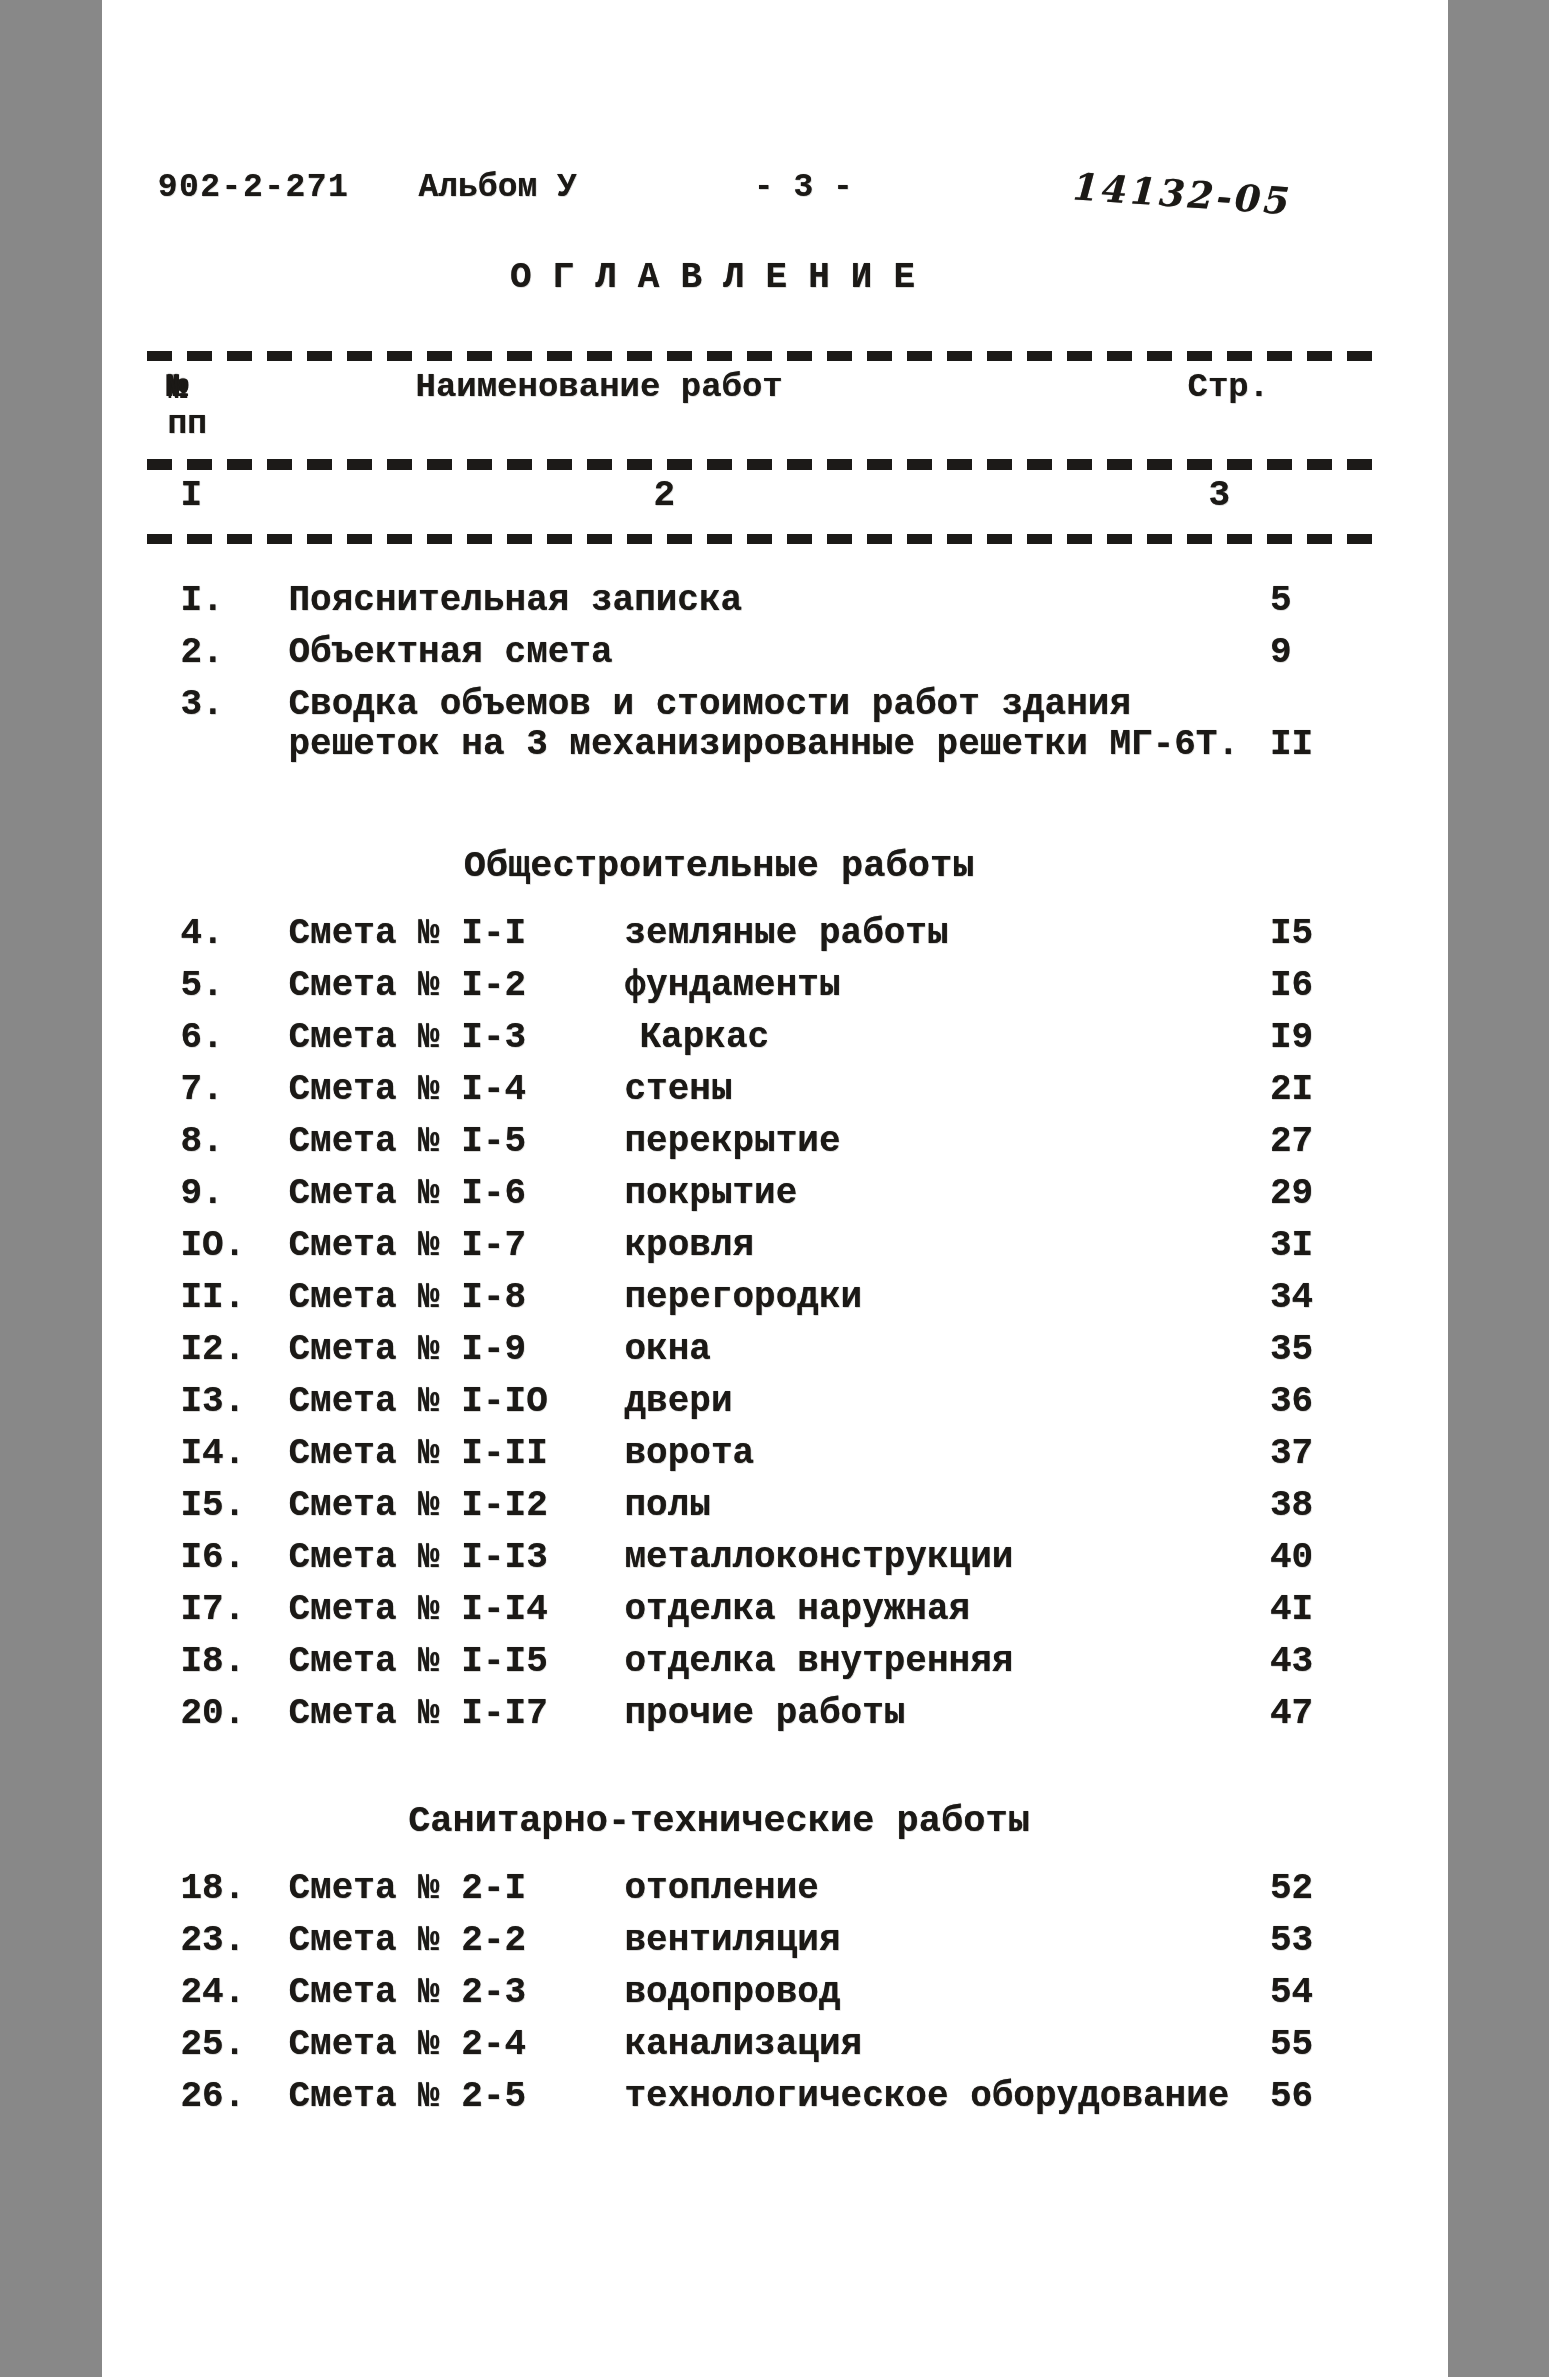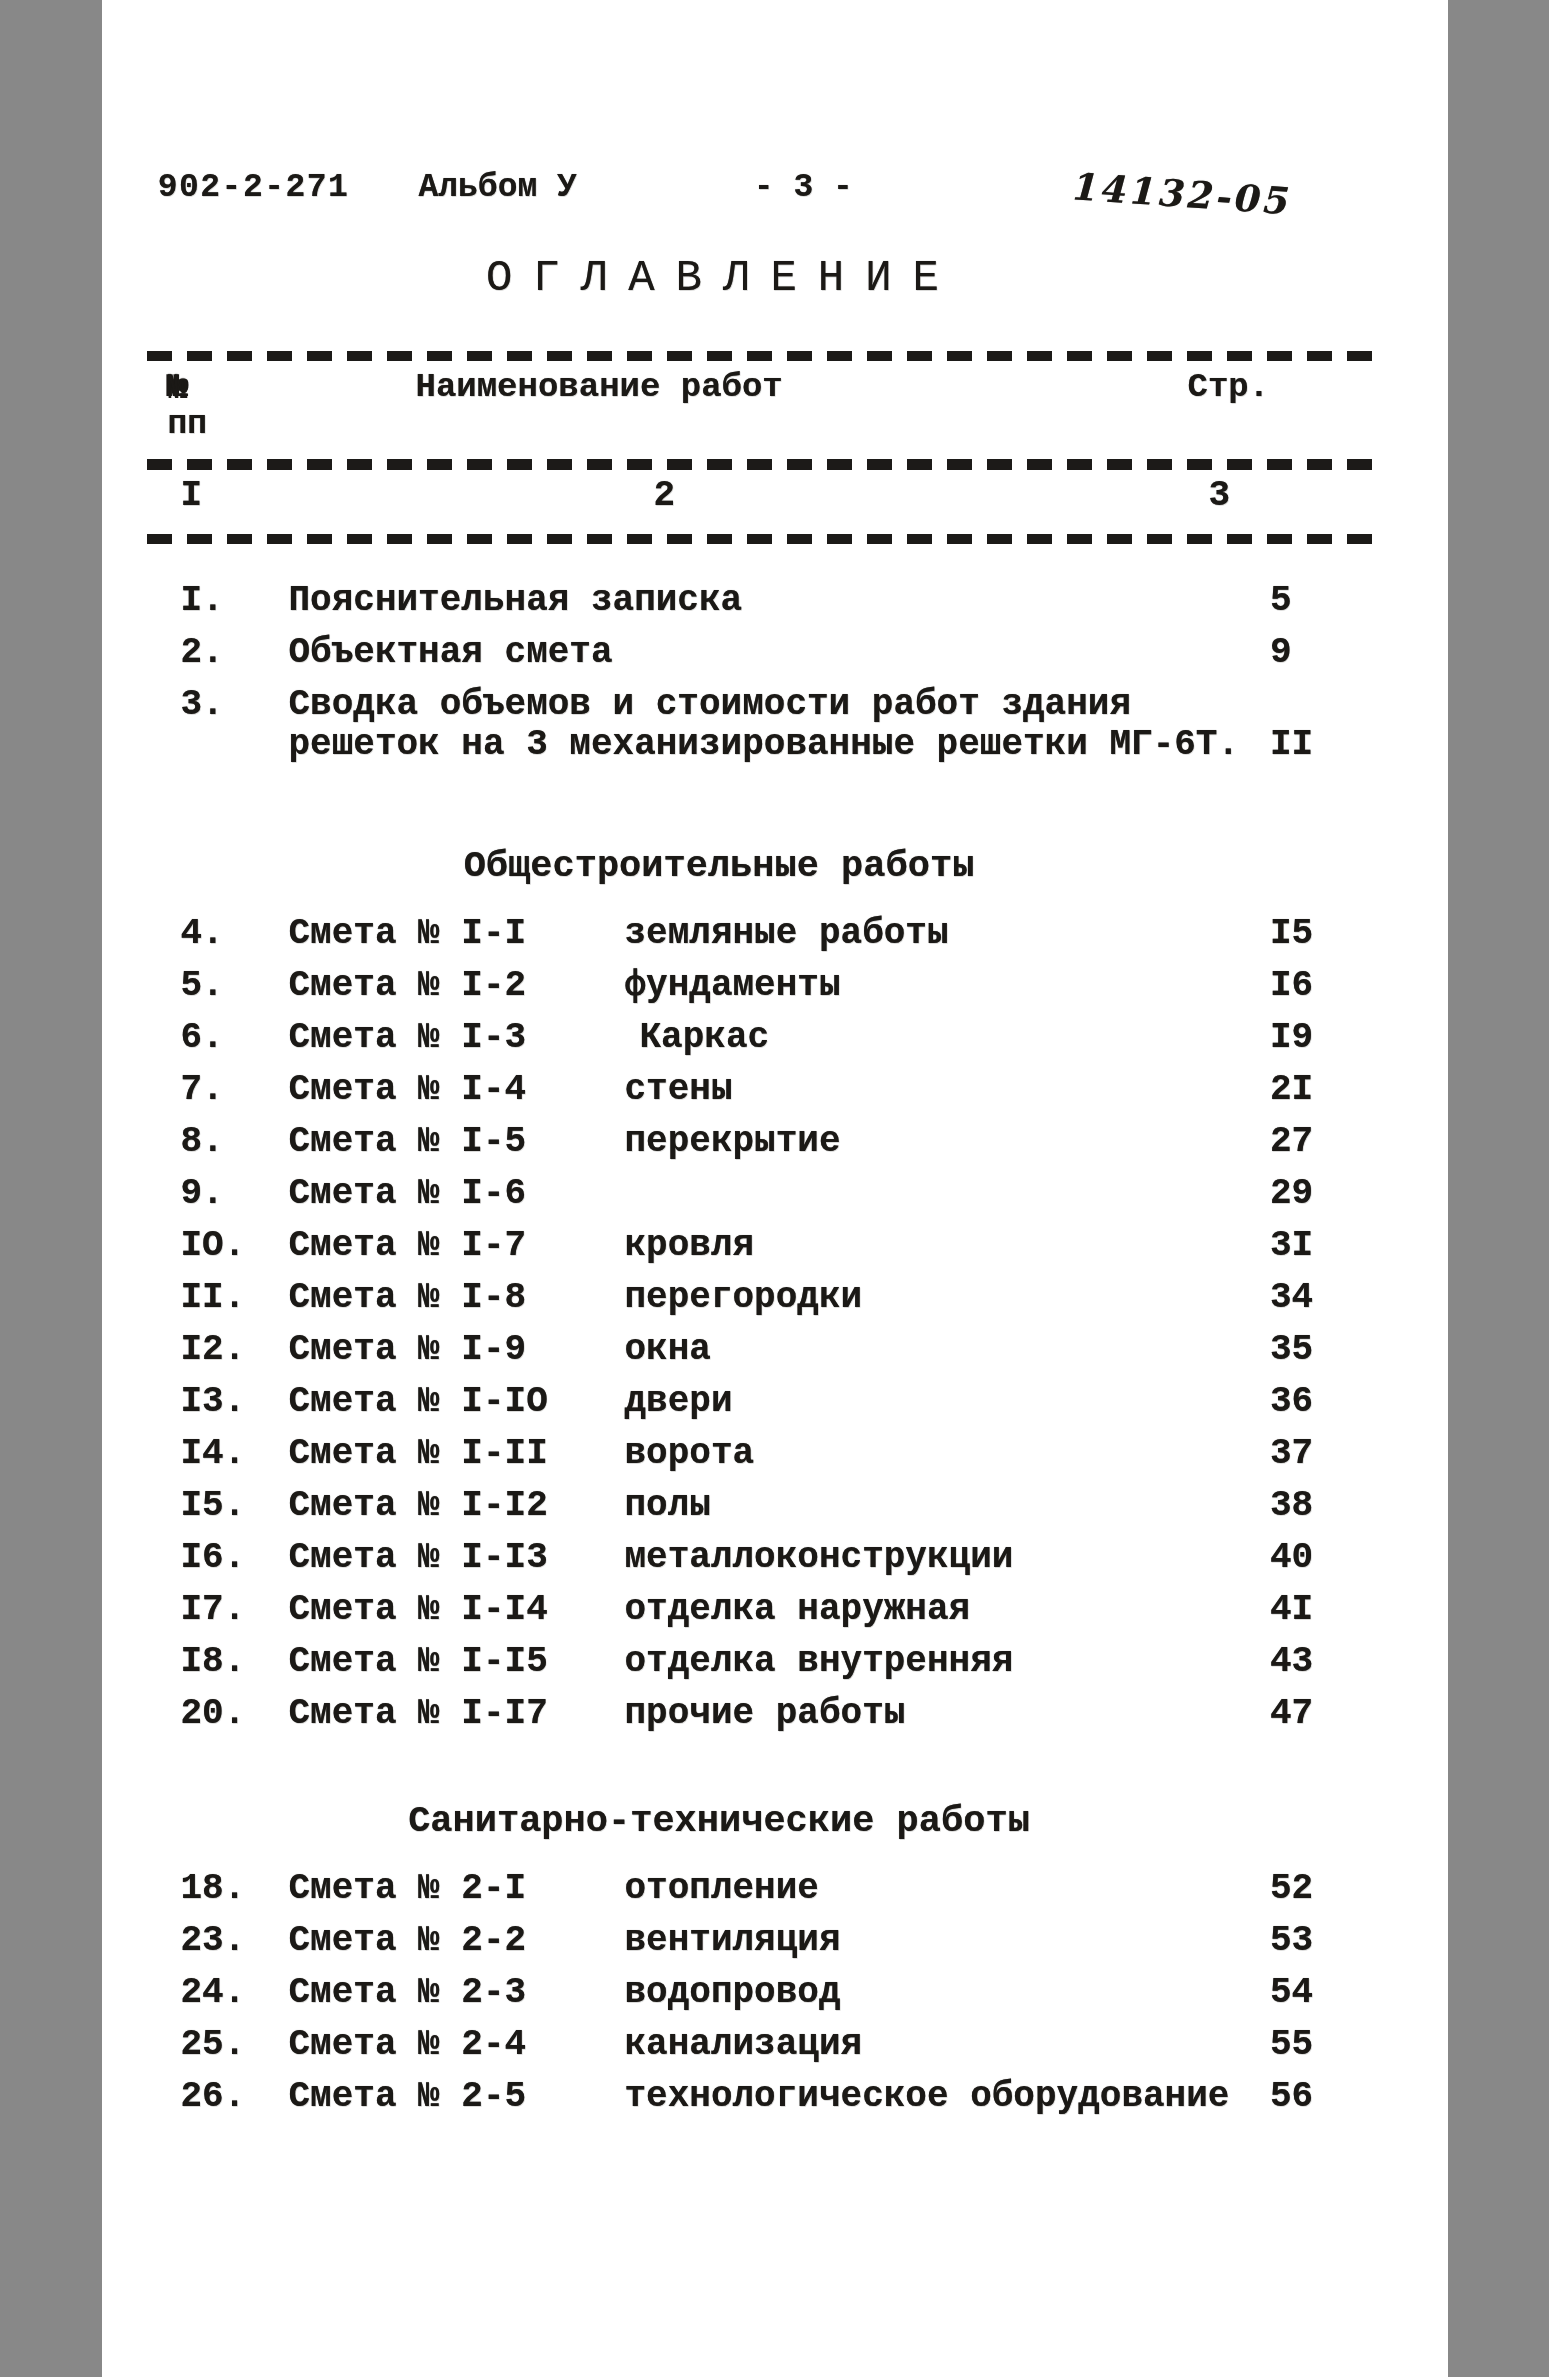--- a/index.html
+++ b/index.html
@@ -28,23 +28,23 @@
     font-size:37px;letter-spacing:3px;
     transform:rotate(4deg);
     text-shadow:0 0 0.7px rgba(20,15,10,.6);
   }
 
   
   .doc-title{
     margin:45px 0 13px 0;
     text-align:center;
     transform:translateX(-41px);
-    font-size:44px;line-height:42px;
+    font-size:36px;line-height:42px;
     letter-spacing:21px;
-    font-weight:normal;
+    font-weight:bold;
   }
 
   
   .dashed{
     height:10.4px;
     background:repeating-linear-gradient(90deg,#1c1a18 0 24.6px,transparent 24.6px 40px);
   }
   .dash-1{margin-top:52px;}
   .dash-2{margin-top:16.4px;}
   .dash-3{margin-top:18px;}
@@ -171,20 +171,21 @@
   </div>
         <div class="toc-row">
     <span class="c-num">8.</span>
     <span class="c-smeta">Смета № I-5</span>
     <span class="c-work">перекрытие</span>
     <span class="c-page">27</span>
   </div>
         <div class="toc-row">
     <span class="c-num">9.</span>
     <span class="c-smeta">Смета № I-6</span>
+    <span class="c-work">покрытие</span>
     <span class="c-page">29</span>
   </div>
         <div class="toc-row">
     <span class="c-num">IO.</span>
     <span class="c-smeta">Смета № I-7</span>
     <span class="c-work">кровля</span>
     <span class="c-page">3I</span>
   </div>
         <div class="toc-row">
     <span class="c-num">II.</span>

